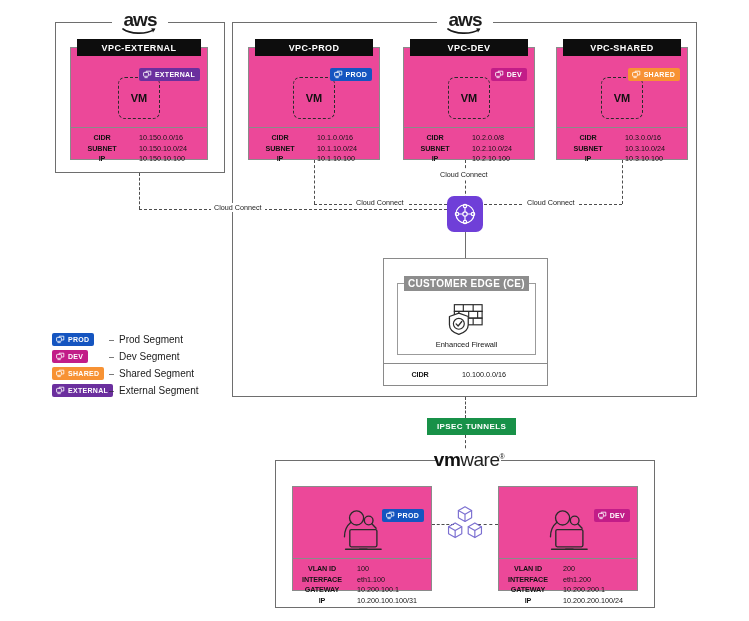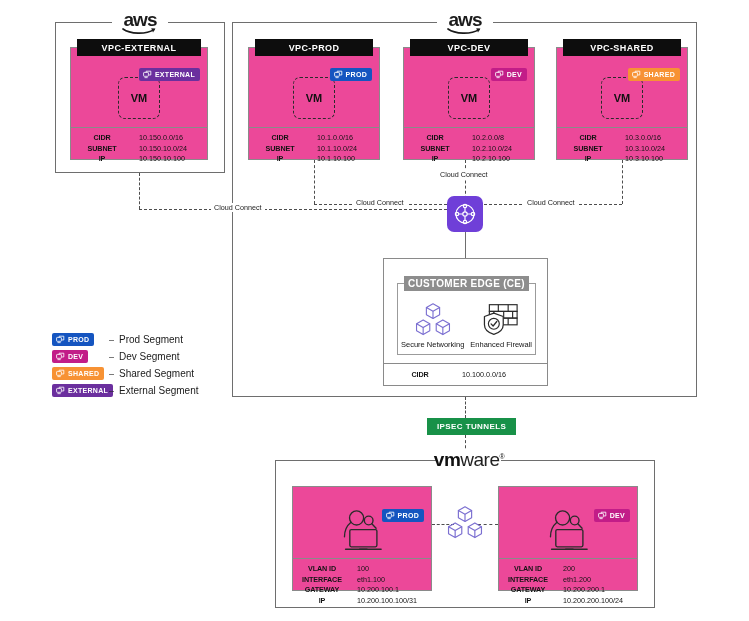--- a/index.html
+++ b/index.html
@@ -317,36 +317,20 @@
   </div>
 
   <div class="solid-v" style="left:465px; top:232px; height:26px;"></div>
 
   <div class="site-box" style="left:383px; top:258px; width:165px; height:128px;">
 
     <div class="ce-box" style="left:13px; top:24px; width:139px; height:72px;">
       <div class="ce-title">CUSTOMER EDGE (CE)</div>
       <div style="position:absolute; left:0; right:0; top:18px; display:flex; justify-content:space-around; align-items:flex-start;">
 
-        <div class="ce-item">
-          <svg width="38" height="34" viewBox="0 0 42 38">
-            <g fill="none" stroke="#7b6fd1" stroke-width="1.25" stroke-linejoin="round">
-              <path d="M21 2 L28.4 6.2 L21 10.4 L13.6 6.2 Z"></path>
-              <path d="M13.6 6.2 V14.2 L21 18.4 V10.4"></path>
-              <path d="M28.4 6.2 V14.2 L21 18.4"></path>
-              <path d="M10 20 L17.4 24.2 L10 28.4 L2.6 24.2 Z"></path>
-              <path d="M2.6 24.2 V32.2 L10 36.4 V28.4"></path>
-              <path d="M17.4 24.2 V32.2 L10 36.4"></path>
-              <path d="M32 20 L39.4 24.2 L32 28.4 L24.6 24.2 Z"></path>
-              <path d="M24.6 24.2 V32.2 L32 36.4 V28.4"></path>
-              <path d="M39.4 24.2 V32.2 L32 36.4"></path>
-            </g>
-          </svg>
-          <span class="ce-item-label">Secure Networking</span>
-        </div>
 
         <div class="ce-item">
           <svg width="38" height="34" viewBox="0 0 42 38">
             <g fill="none" stroke="#2b2b2b" stroke-width="1.3">
               <rect x="8" y="3" width="31" height="7.5"></rect>
               <rect x="8" y="10.5" width="31" height="7.5"></rect>
               <rect x="8" y="18" width="31" height="7.5"></rect>
               <path d="M18 3 V10.5 M29 3 V10.5"></path>
               <path d="M13 10.5 V18 M24 10.5 V18 M34 10.5 V18"></path>
               <path d="M18 18 V25.5 M29 18 V25.5"></path>

